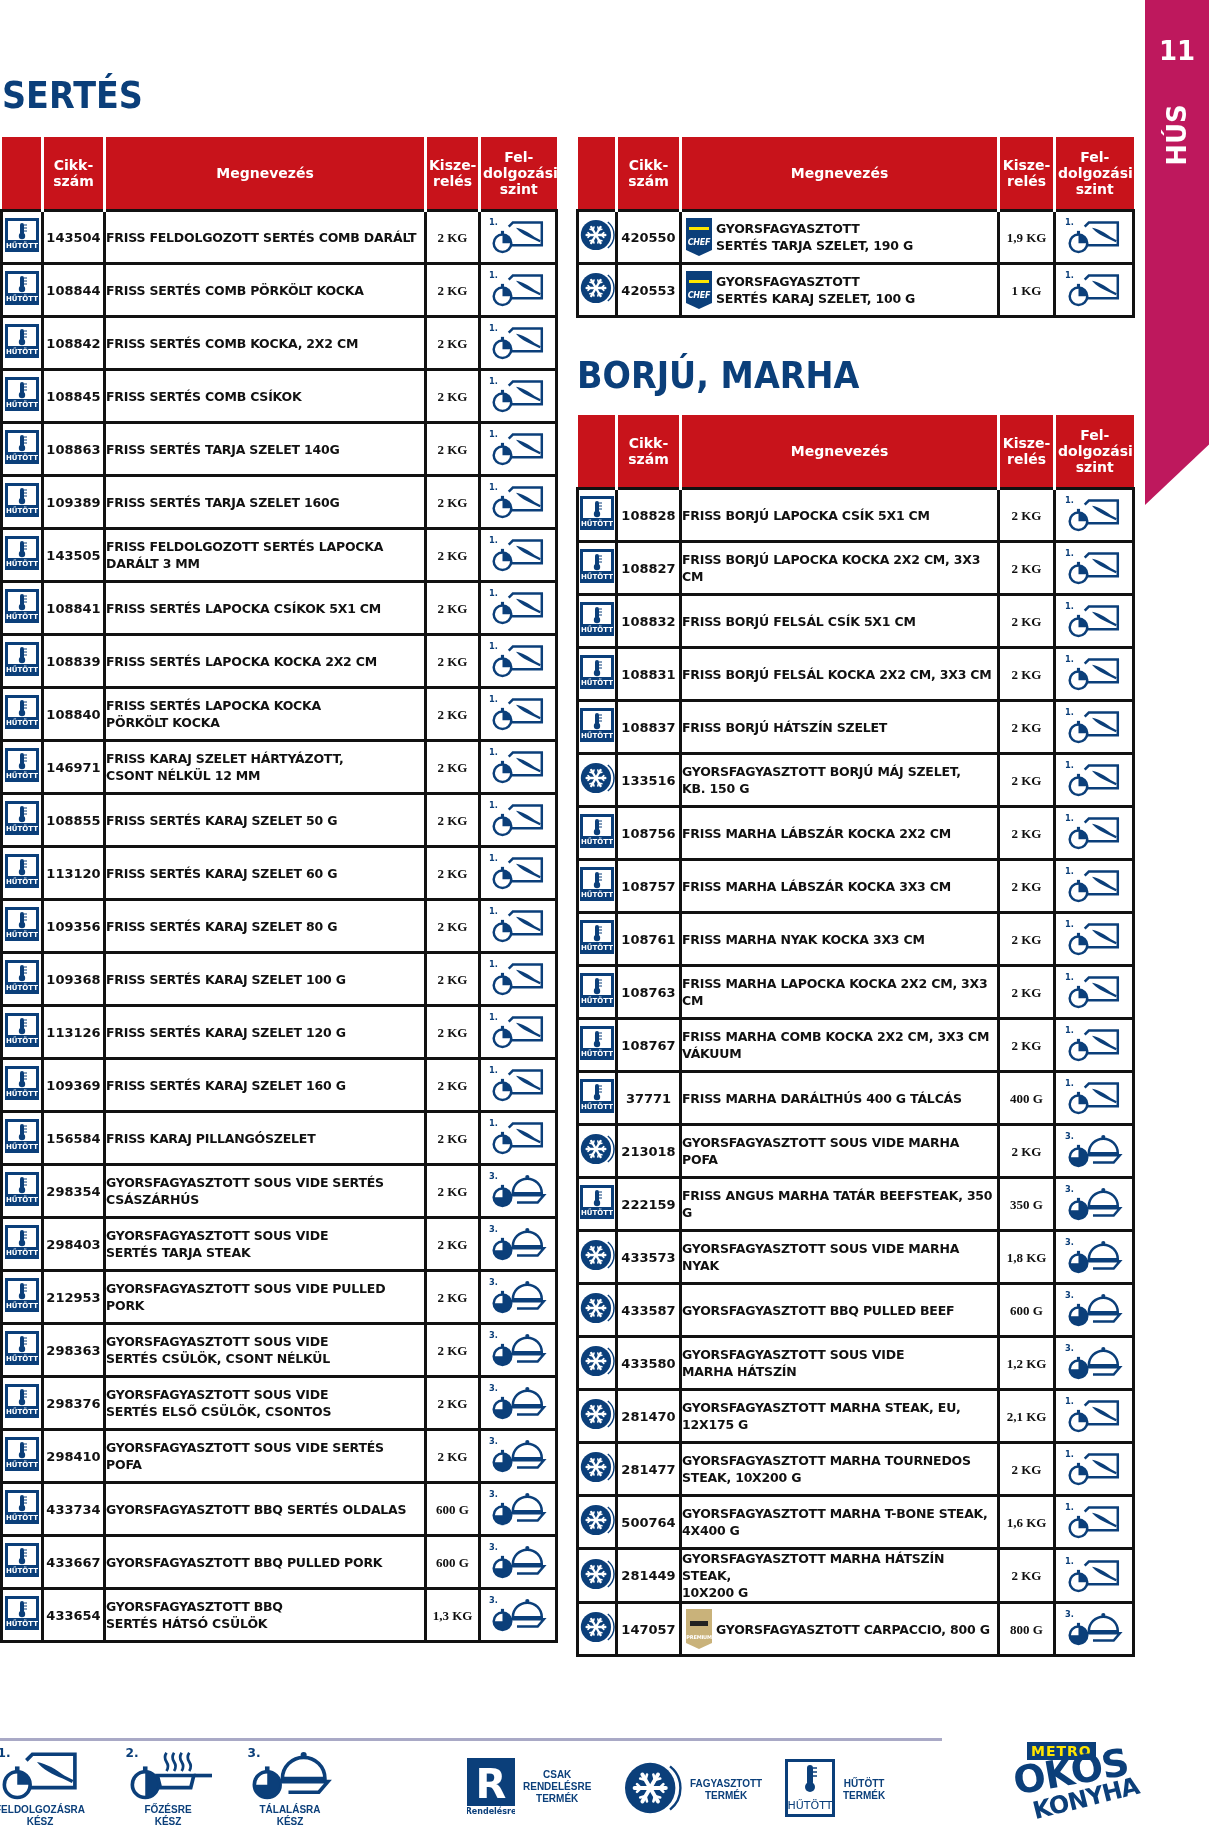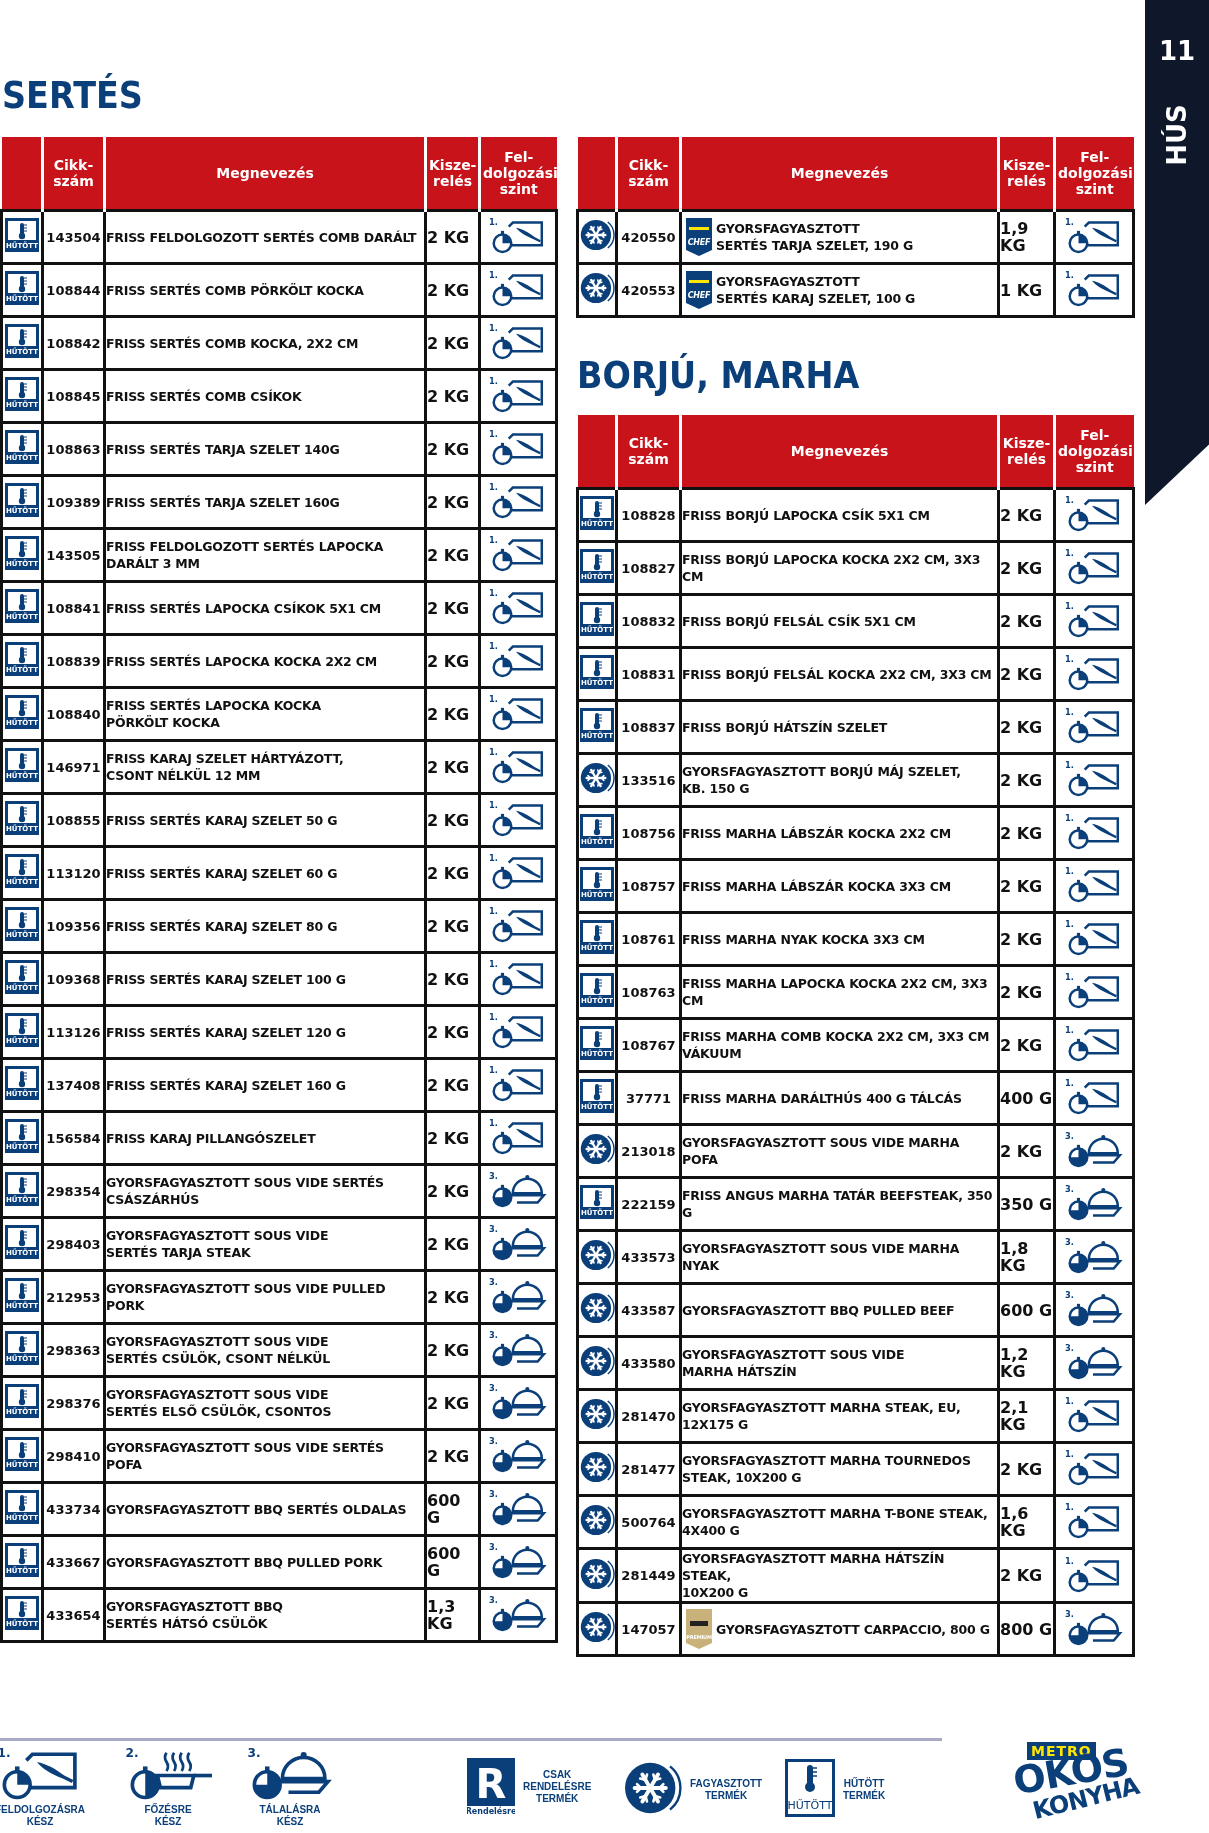--- a/index.html
+++ b/index.html
@@ -23,31 +23,31 @@
   .tbl th:first-child { border-left: 0; }
   .tbl td {
     border: 3px solid #111; height: 53px; vertical-align: middle; background: #fff;
     font-size: 12.5px; font-weight: bold; line-height: 17px; padding: 0;
     font-family: "DejaVu Sans", "Liberation Sans", sans-serif;
   }
   .tbl td.c-icon { text-align: center; padding: 0; }
   .tbl td.c-code { text-align: center; font-size: 13px; }
   .tbl td.c-name { padding-right: 4px; text-transform: uppercase; letter-spacing: -0.2px; }
   .tbl td.c-name.with-badge { padding-left: 4px; }
-  .tbl td.c-pack { font-size: 16px; }
+  .tbl td.c-pack { text-align: center; font-size: 13px; font-family: Liberation Serif, serif; }
   .tbl td.c-lvl { text-align: center; }
   .name-wrap { display: flex; align-items: center; gap: 4px; }
   .name-text { display: block; white-space: pre-line; }
 
   .hutott-icon { display: inline-block; vertical-align: middle; }
   .frozen-icon { display: inline-block; vertical-align: middle; }
   .lvl-icon { display: inline-block; vertical-align: middle; }
 
   .side-tab {
-    position: absolute; left: 1145px; top: 0; width: 64px; height: 505px; background: #0f172a;
+    position: absolute; left: 1145px; top: 0; width: 64px; height: 505px; background: #be185d;
     clip-path: polygon(0 0, 100% 0, 100% 88%, 0 100%);
   }
   .side-tab .pagenum {
     position: absolute; top: 36px; left: 0; width: 100%; text-align: center; color: #fff;
     font-weight: bold; font-size: 26px; font-family: "DejaVu Sans", "Liberation Sans", sans-serif;
   }
   .side-tab .section {
     position: absolute; top: 135px; left: 32px; color: #fff; font-weight: bold; font-size: 26px;
     transform: translate(-50%, -50%) rotate(-90deg); white-space: nowrap;
     font-family: "DejaVu Sans", "Liberation Sans", sans-serif;
@@ -549,21 +549,21 @@
         <td class="c-icon"><span class="hutott-icon"><svg width="34" height="34" viewBox="0 0 34 34">
     <rect x="1.5" y="1.5" width="31" height="31" fill="#fff" stroke="#0b3f7a" stroke-width="3"></rect>
     <rect x="15" y="5" width="4" height="12" rx="2" fill="#0b3f7a"></rect>
     <circle cx="17" cy="18" r="3.2" fill="#0b3f7a"></circle>
     <line x1="19" y1="7" x2="22" y2="7" stroke="#0b3f7a" stroke-width="1"></line>
     <line x1="19" y1="10" x2="22" y2="10" stroke="#0b3f7a" stroke-width="1"></line>
     <line x1="19" y1="13" x2="22" y2="13" stroke="#0b3f7a" stroke-width="1"></line>
     <rect x="3" y="22" width="28" height="9" fill="#0b3f7a"></rect>
     <text x="17" y="29.5" text-anchor="middle" font-family="DejaVu Sans, sans-serif" font-weight="bold" font-size="7" fill="#fff">HŰTÖTT</text>
   </svg></span></td>
-        <td class="c-code">137408</td>
+        <td class="c-code">109369</td>
         <td class="c-name">
           <div class="name-wrap">
             <span class="name-text">FRISS SERTÉS KARAJ SZELET 160 G</span>
           </div>
         </td>
         <td class="c-pack">2 KG</td>
         <td class="c-lvl"><span class="lvl-icon"><svg width="60" height="38" viewBox="0 0 58 36">
     <text x="1" y="8" font-family="DejaVu Sans, sans-serif" font-weight="bold" font-size="8" fill="#0b3f7a">1.</text>
     <path d="M20 10 L24 6 L52 6 L52 28 L22 28" fill="#fff" stroke="#0b3f7a" stroke-width="2.4"></path>
       <path d="M27 11 C33 12 40 16 45 20 L51 23 L50 25 L44 22 C37 19 31 16 27 11 Z" fill="#0b3f7a"></path>

